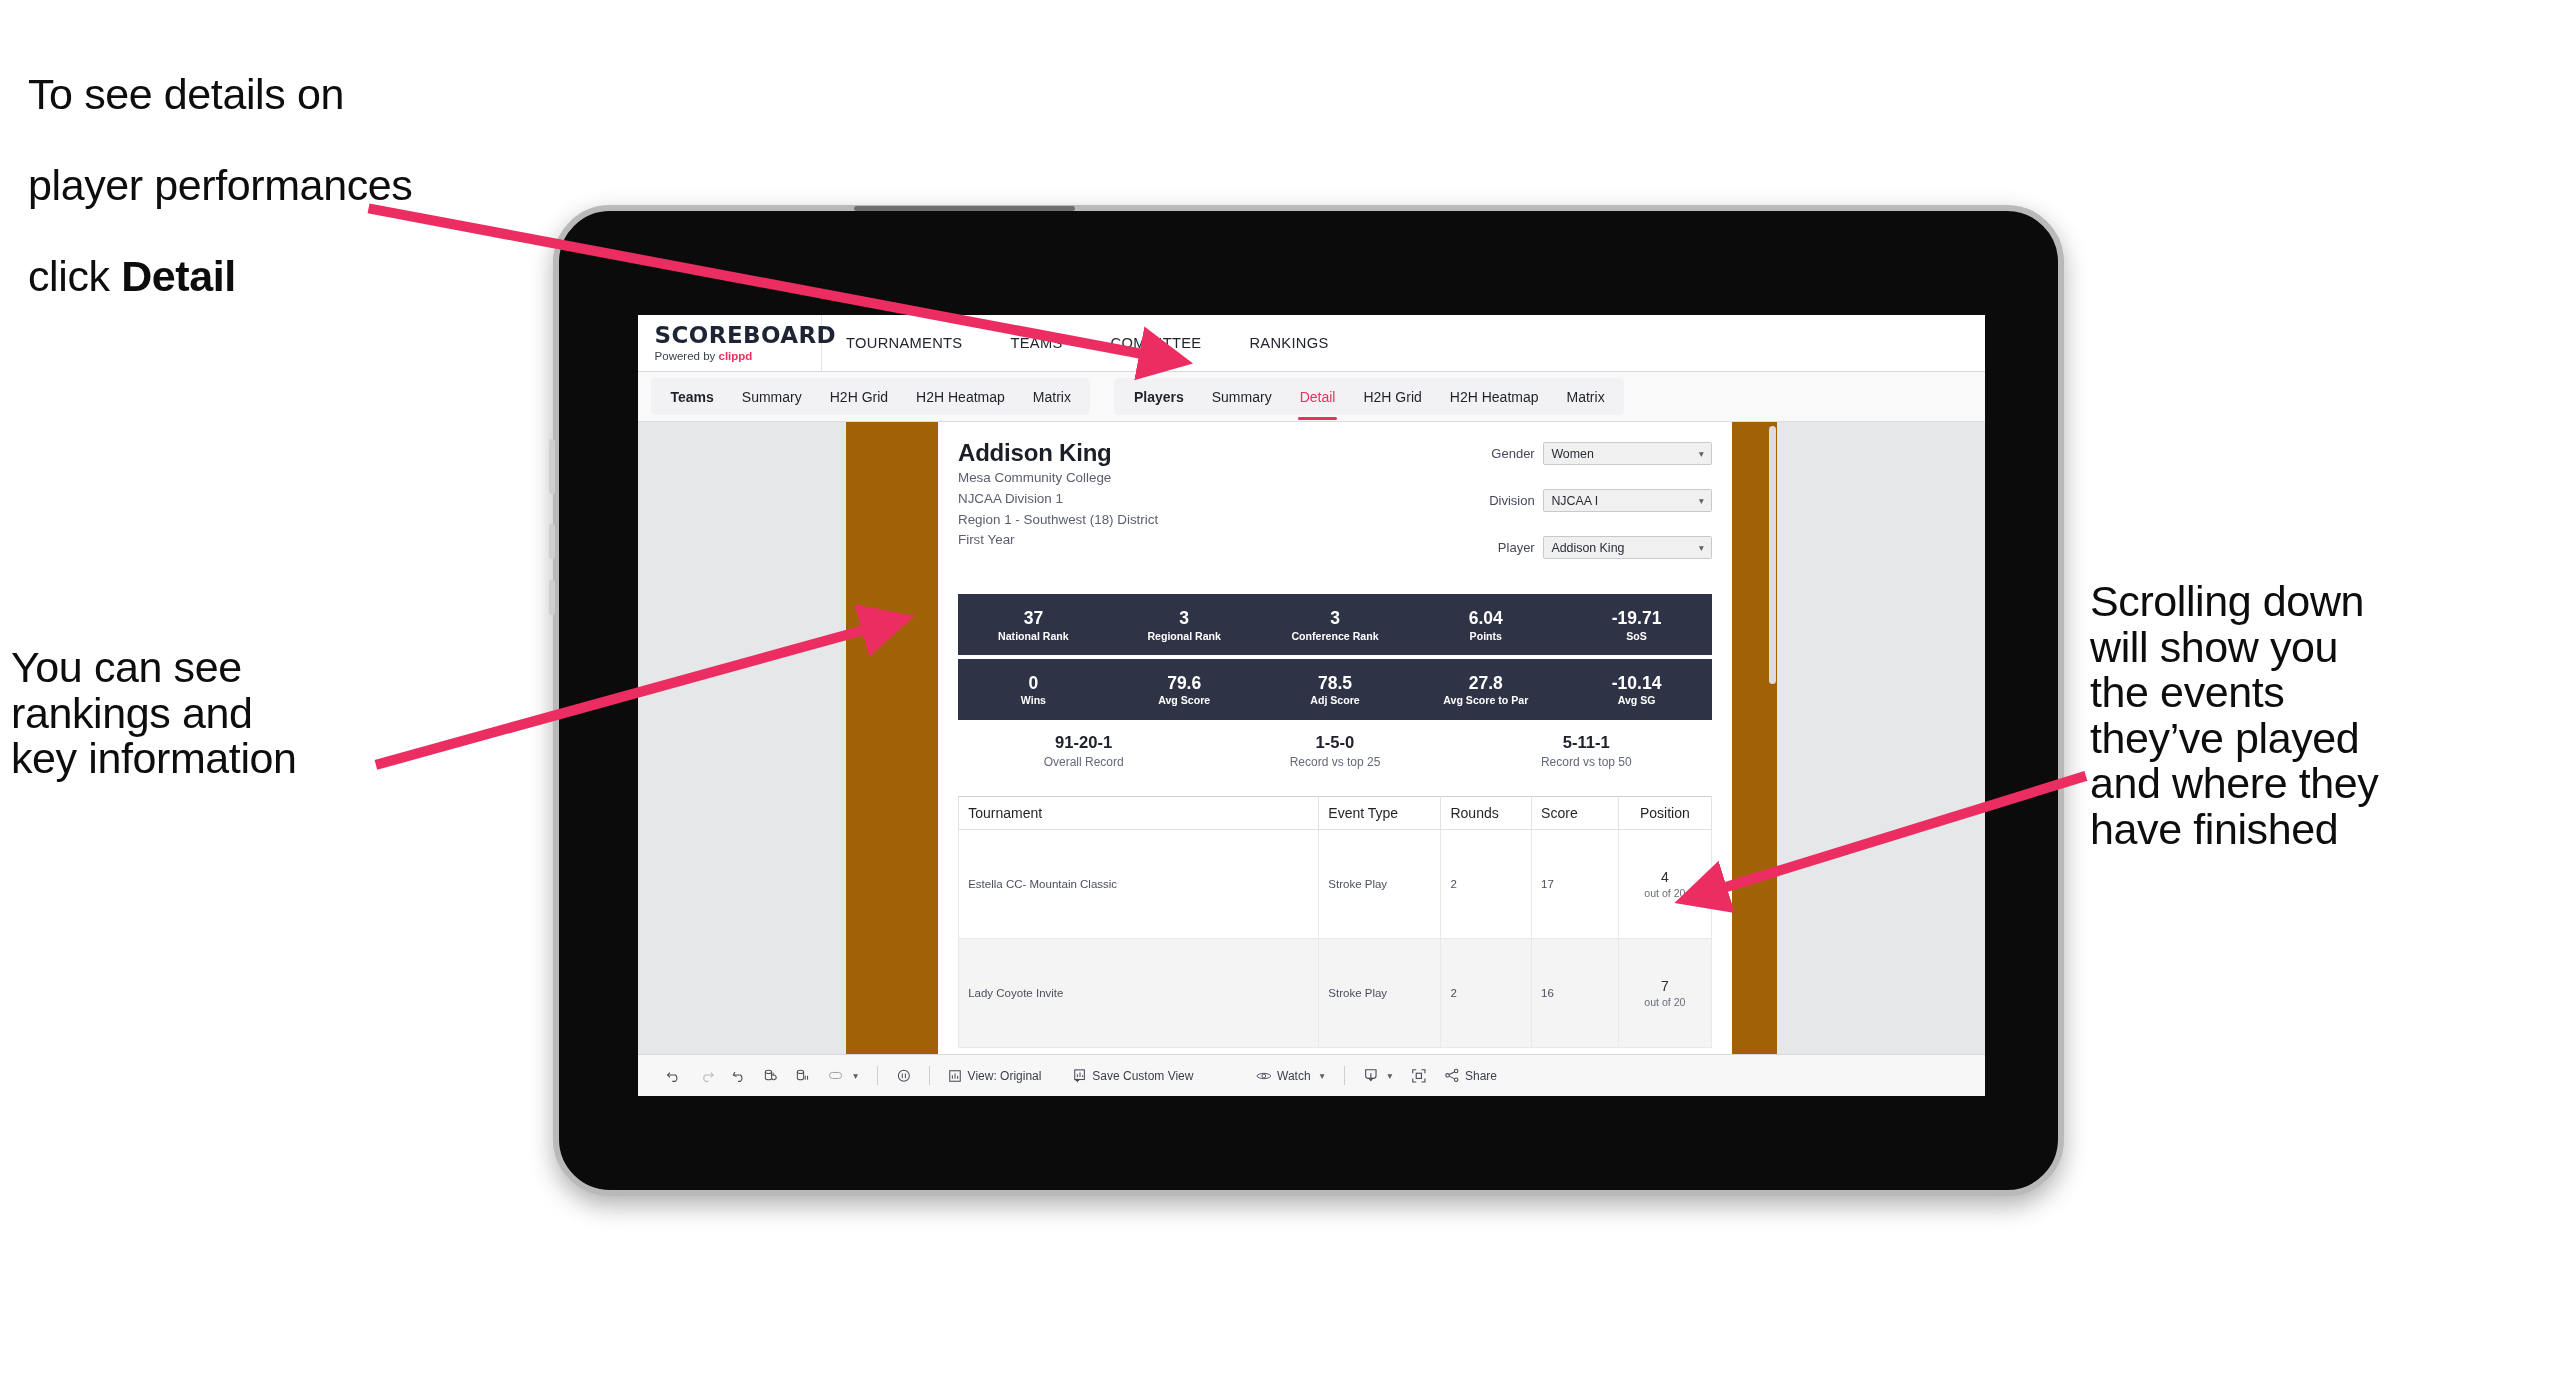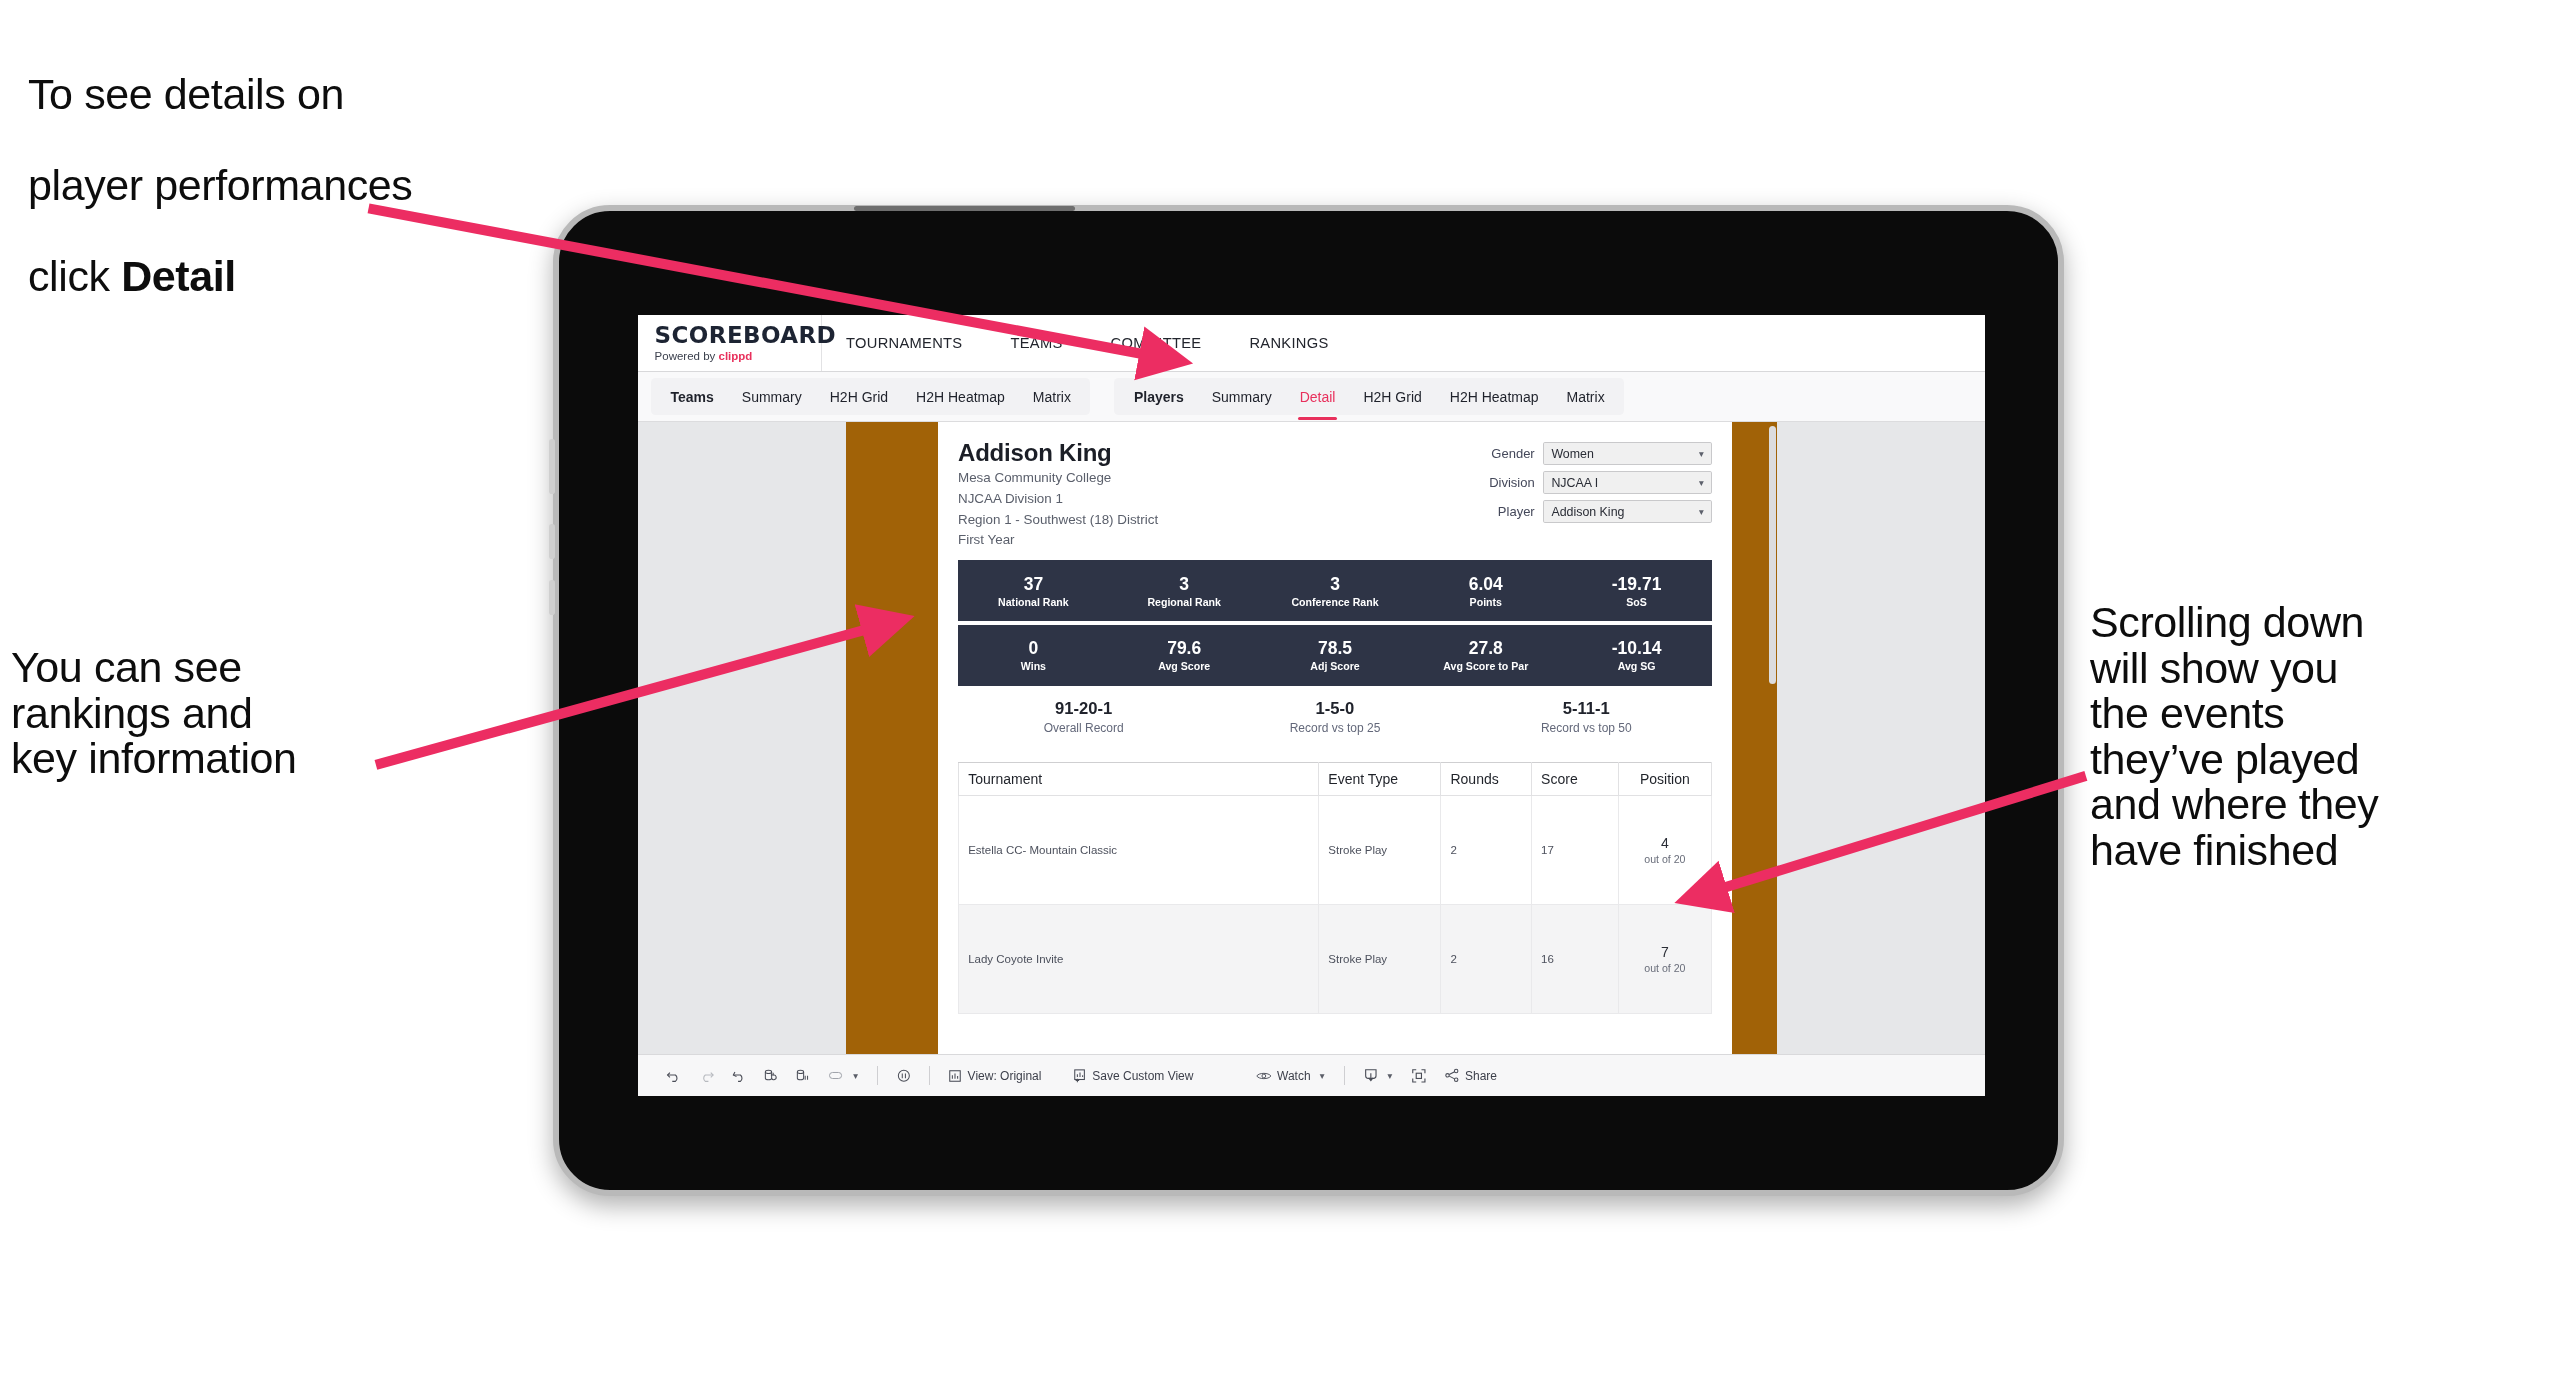--- a/index.html
+++ b/index.html
@@ -17,21 +17,21 @@
     color: #0d0d0d;
     font-size: 43px;
     line-height: 1.06;
     letter-spacing: -0.4px;
     font-weight: 400;
     white-space: pre-line;
   }
   .callout b { font-weight: 700; }
   #callout-detail  { left: 28px;  top: 26px;  width: 608px; }
   #callout-rank    { left: 11px;  top: 645px; width: 516px; }
-  #callout-scroll  { left: 2090px; top: 600px; width: 461px; }
+  #callout-scroll  { left: 2090px; top: 579px; width: 461px; }
 
   .arrow-svg { position: absolute; left: 0; top: 0; width: 2576px; height: 1386px; pointer-events: none; }
 
   
   #tablet {
     position: absolute;
     left: 553px; top: 205px;
     width: 1511px; height: 991px;
     background: #0b0b0b;
     border-radius: 57px;
@@ -121,21 +121,21 @@
     position: absolute; left: 92px; top: 0;
     width: 794px; background: #ffffff; min-height: 100%;
     padding: 16.6px 20px 0 20px;
   }
 
   .idrow { display: flex; justify-content: space-between; align-items: flex-start; }
   .pname { font-size: 24px; font-weight: 700; color: #1b1e26; letter-spacing: -0.2px; }
   .pmeta { font-size: 13.4px; color: #5a5f6b; margin-top: 2.8px; line-height: 1.33; }
 
   .filters { width: 232px; padding-top: 3.7px; }
-  .frow { display: flex; align-items: center; justify-content: flex-end; margin-bottom: 6px; }
+  .frow { display: flex; align-items: center; justify-content: flex-end; margin-bottom: 24px; }
   .flabel { font-size: 13px; color: #44485a; margin-right: 8.3px; }
   .fbox {
     width: 169px; height: 23px; background: #f0f0f0;
     border: 0.9px solid #c9c9cb; border-radius: 1.8px;
     display: flex; align-items: center; justify-content: space-between;
     padding: 0 5.5px 0 7.4px; font-size: 12.4px; color: #2a2d36;
   }
   .caret { font-size: 8.3px; color: #5d616c; }
 
   .statbar {

